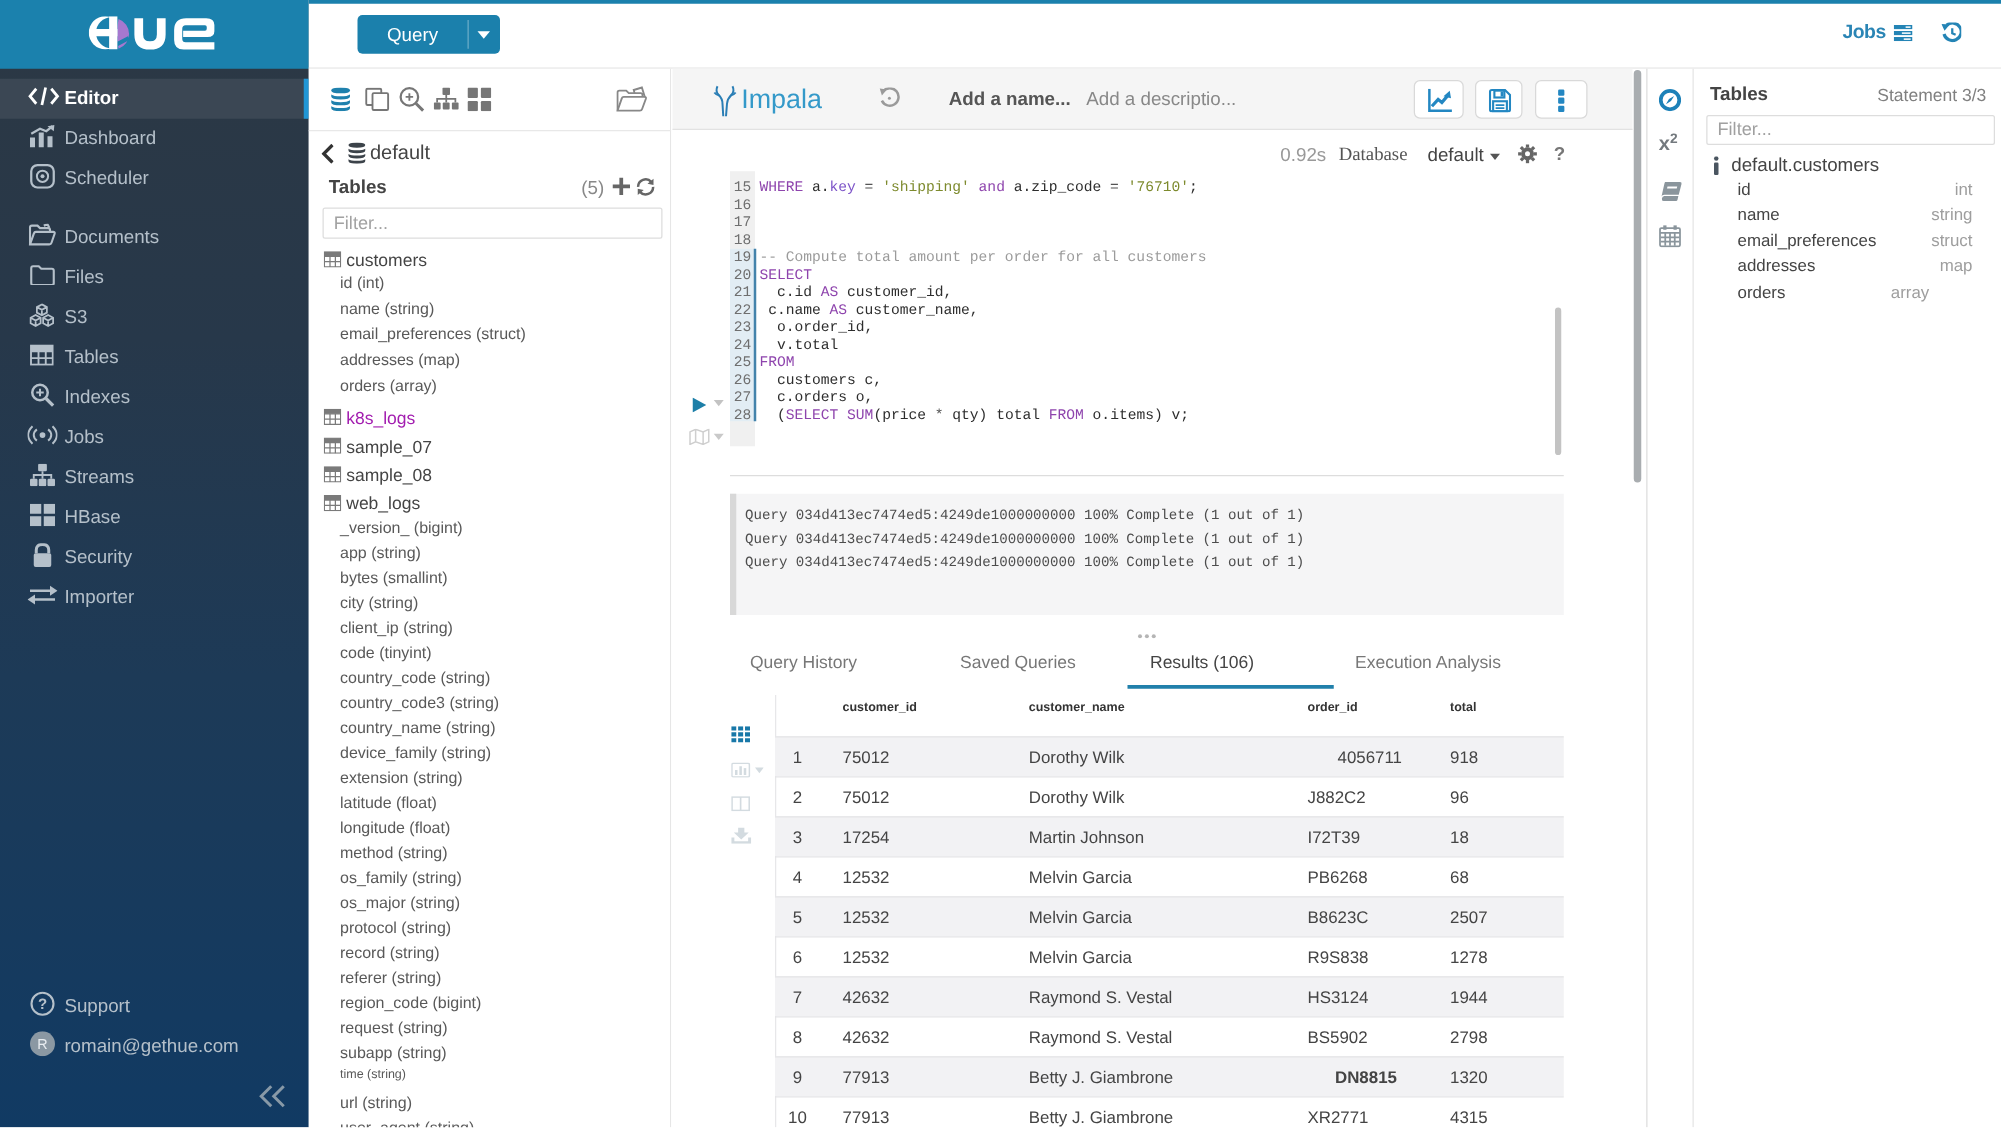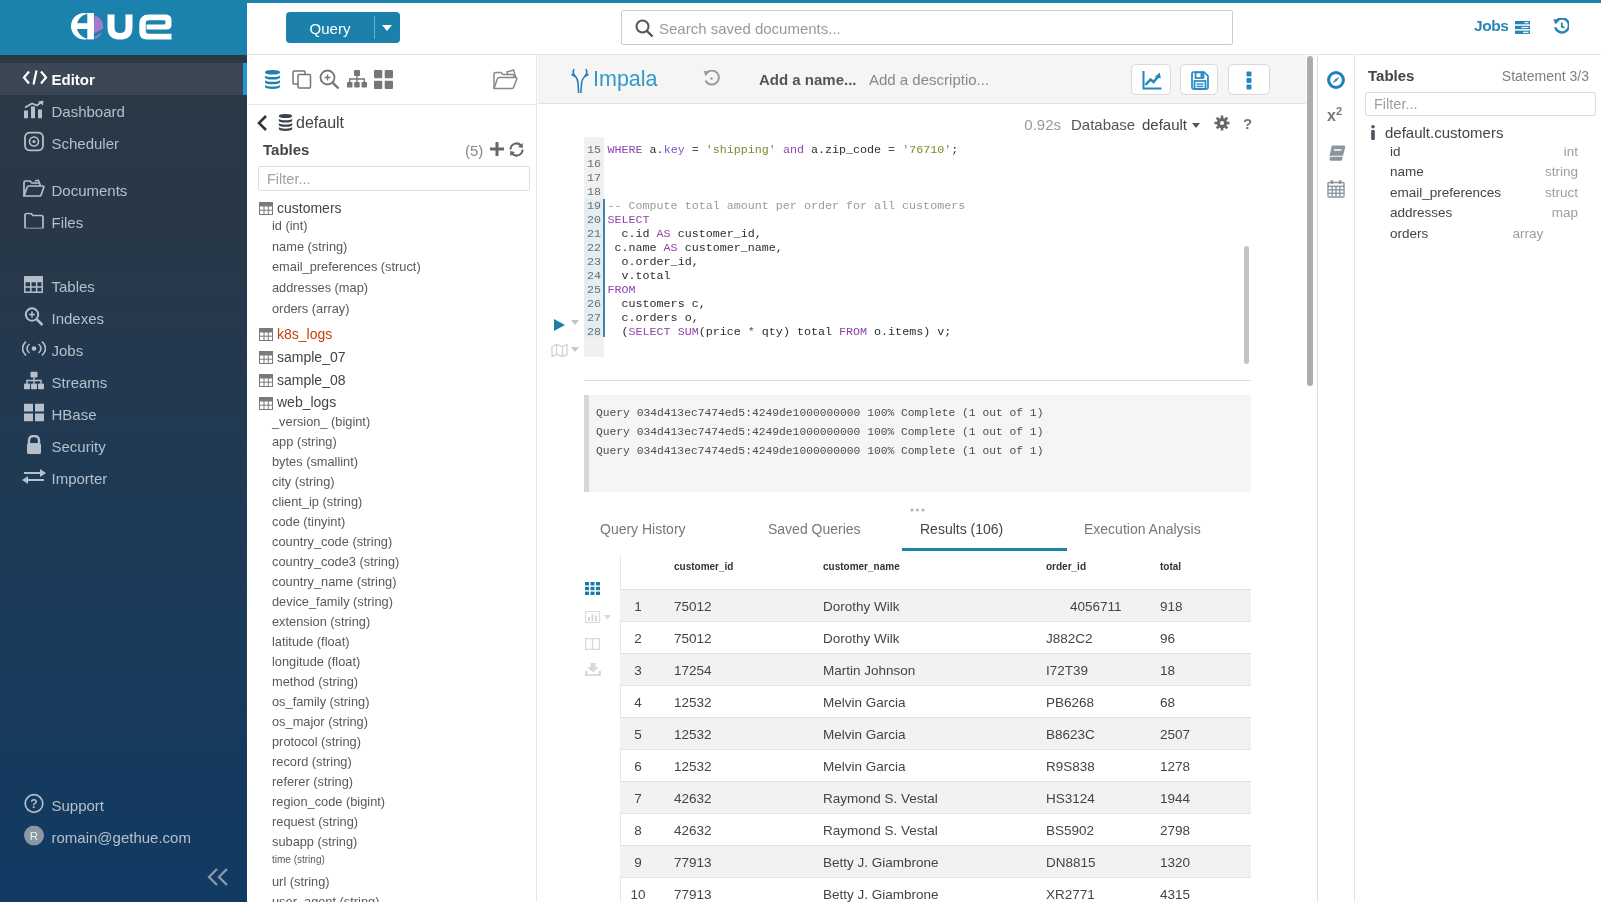--- a/index.html
+++ b/index.html
@@ -102,20 +102,30 @@
             </g>
           </svg></span>
         <span class="tx">Documents</span>
       </div>
     <div class="nav" style="top:206px;">
         <span class="ic" id="i-files"><svg width="20" height="16" viewBox="0 0 20 16">
             <path d="M1 14.5 L1 2.5 Q1 1 2.5 1 L7 1 L9 3 L17.5 3 Q19 3 19 4.5 L19 14.5 Q19 16 17.5 16 L2.5 16 Q1 16 1 14.5 Z" fill="none" stroke="#b5c0ca" stroke-width="1.7"></path>
           </svg></span>
         <span class="tx">Files</span>
       </div>
+    <div class="nav" style="top:238px;">
+        <span class="ic" id="i-s3"><svg width="21" height="19" viewBox="0 0 21 19">
+            <g fill="none" stroke="#b5c0ca" stroke-width="1.4">
+              <path d="M10.5 1 L14.5 3.2 L14.5 7.6 L10.5 9.8 L6.5 7.6 L6.5 3.2 Z M6.5 3.2 L10.5 5.4 L14.5 3.2 M10.5 5.4 L10.5 9.8"></path>
+              <path d="M5.5 9.5 L9.5 11.7 L9.5 16.1 L5.5 18.3 L1.5 16.1 L1.5 11.7 Z M1.5 11.7 L5.5 13.9 L9.5 11.7 M5.5 13.9 L5.5 18.3"></path>
+              <path d="M15.5 9.5 L19.5 11.7 L19.5 16.1 L15.5 18.3 L11.5 16.1 L11.5 11.7 Z M11.5 11.7 L15.5 13.9 L19.5 11.7 M15.5 13.9 L15.5 18.3"></path>
+            </g>
+          </svg></span>
+        <span class="tx">S3</span>
+      </div>
     <div class="nav" style="top:270px;">
         <span class="ic" id="i-tables"><svg width="19" height="17" viewBox="0 0 19 17">
             <g fill="none" stroke="#b5c0ca" stroke-width="1.5">
               <rect x="0.8" y="0.8" width="17.4" height="15.4"></rect>
               <line x1="0.8" y1="5.5" x2="18.2" y2="5.5"></line>
               <line x1="0.8" y1="11" x2="18.2" y2="11"></line>
               <line x1="6.8" y1="5.5" x2="6.8" y2="16.2"></line>
               <line x1="12.6" y1="5.5" x2="12.6" y2="16.2"></line>
             </g>
             <rect x="0.8" y="0.8" width="17.4" height="4.7" fill="#b5c0ca"></rect>
@@ -208,27 +218,20 @@
           </g>
         </svg></div>
   </div>
 
   <div id="topbar"></div>
   <div id="topline"></div>
   <div class="abs" style="left:286px;top:12px;width:114px;height:31px;background:#1b80ac;border-radius:4px;">
     <span style="position:absolute;left:0;width:88px;text-align:center;top:50%;transform:translateY(-50%);color:#fff;font-size:15px;">Query</span>
     <span style="position:absolute;left:88px;top:4px;width:1px;height:23px;background:rgba(255,255,255,0.35);"></span>
     <span style="position:absolute;left:96px;top:13px;width:0;height:0;border-left:5px solid transparent;border-right:5px solid transparent;border-top:6px solid #fff;"></span>
-  </div>
-  <div class="abs" style="left:621px;top:10px;width:612px;height:35px;border:1px solid #ccc;border-radius:2px;">
-    <span class="abs" id="i-search" style="left:13px;top:8px;"><svg width="19" height="19" viewBox="0 0 19 19">
-          <circle cx="7.5" cy="7.5" r="6" fill="none" stroke="#555" stroke-width="2"></circle>
-          <line x1="12" y1="12" x2="17.5" y2="17.5" stroke="#555" stroke-width="2.4"></line>
-        </svg></span>
-    <span style="position:absolute;left:37px;top:50%;transform:translateY(-50%);color:#999;font-size:15px;">Search saved documents...</span>
   </div>
   <div class="abs" style="left:1474px;top:17px;color:#2a85b5;font-size:15.5px;font-weight:bold;letter-spacing:-0.4px;">Jobs</div>
   <div class="abs" id="i-joblist" style="left:1515px;top:20px;"><svg width="15" height="13" viewBox="0 0 15 13">
         <g fill="#2484b5">
           <rect x="0" y="0" width="15" height="3.3"></rect>
           <rect x="0" y="4.8" width="15" height="3.3"></rect>
           <rect x="0" y="9.6" width="15" height="3.3"></rect>
         </g>
         <g fill="#fff">
           <rect x="9.5" y="1.1" width="4" height="1.2"></rect>
@@ -348,21 +351,21 @@
           <span class="tblic" style="position:absolute;left:0;top:3.5px;"><svg width="14" height="13" viewBox="0 0 14 13">
               <g fill="none" stroke="#7a7a7a" stroke-width="1">
                 <rect x="0.5" y="0.5" width="13" height="12"></rect>
                 <line x1="0.5" y1="4" x2="13.5" y2="4"></line>
                 <line x1="5" y1="4" x2="5" y2="12.5"></line>
                 <line x1="9.3" y1="4" x2="9.3" y2="12.5"></line>
                 <line x1="0.5" y1="8.2" x2="13.5" y2="8.2"></line>
               </g>
               <rect x="0.5" y="0.5" width="13" height="3.5" fill="#7a7a7a"></rect>
             </svg></span>
-          <span style="position:absolute;left:18px;top:2px;font-size:14px;color:#c2410c;">k8s_logs</span>
+          <span style="position:absolute;left:18px;top:2px;font-size:14px;color:#a21caf;">k8s_logs</span>
         </div>
         <div class="listrow" style="left:12px;top:291.5px;height:20px;">
           <span class="tblic" style="position:absolute;left:0;top:3.5px;"><svg width="14" height="13" viewBox="0 0 14 13">
               <g fill="none" stroke="#7a7a7a" stroke-width="1">
                 <rect x="0.5" y="0.5" width="13" height="12"></rect>
                 <line x1="0.5" y1="4" x2="13.5" y2="4"></line>
                 <line x1="5" y1="4" x2="5" y2="12.5"></line>
                 <line x1="9.3" y1="4" x2="9.3" y2="12.5"></line>
                 <line x1="0.5" y1="8.2" x2="13.5" y2="8.2"></line>
               </g>
@@ -468,21 +471,21 @@
               <g fill="#2387c2">
                 <rect x="0.5" y="0.5" width="5" height="5" rx="1"></rect>
                 <rect x="0.5" y="7" width="5" height="5" rx="1"></rect>
                 <rect x="0.5" y="13.5" width="5" height="5" rx="1"></rect>
               </g>
             </svg></span>
         </span>
     </div>
 
     <div class="abs" style="left:444px;top:61px;width:80px;text-align:right;font-size:15px;color:#999;">0.92s</div>
-    <div class="abs" style="left:534px;top:61px;font-size:15px;color:#555;">Database</div>
+    <div class="abs" style="left:534px;top:61px;font-size:15px;color:#555;font-family:Liberation Serif, serif;">Database</div>
     <div class="abs" style="left:605px;top:61px;font-size:15px;color:#444;">default</div>
     <span class="abs" style="left:655px;top:68px;width:0;height:0;border-left:4.5px solid transparent;border-right:4.5px solid transparent;border-top:5px solid #555;"></span>
     <span class="abs" id="i-gear" style="left:677px;top:60px;"><svg width="16" height="16" viewBox="0 0 16 16">
           <circle cx="8" cy="8" r="5.2" fill="#666"></circle>
           <circle cx="8" cy="8" r="2" fill="#fff"></circle>
           <g stroke="#666" stroke-width="2.6">
             <line x1="8" y1="0.5" x2="8" y2="3"></line>
             <line x1="8" y1="13" x2="8" y2="15.5"></line>
             <line x1="0.5" y1="8" x2="3" y2="8"></line>
             <line x1="13" y1="8" x2="15.5" y2="8"></line>
@@ -662,21 +665,21 @@
           <span style="left:6px;width:24px;text-align:center;">8</span>
           <span style="left:54px;">42632</span>
           <span style="left:203px;">Raymond S. Vestal</span>
           <span style="left:426px;">BS5902</span>
           <span style="left:540px;">2798</span>
         </div>
         <div class="rrow odd" style="top:790px;">
           <span style="left:6px;width:24px;text-align:center;">9</span>
           <span style="left:54px;">77913</span>
           <span style="left:203px;">Betty J. Giambrone</span>
-          <span style="left:426px;">DN8815</span>
+          <span style="left:448px;font-weight:bold;">DN8815</span>
           <span style="left:540px;">1320</span>
         </div>
         <div class="rrow " style="top:822px;">
           <span style="left:6px;width:24px;text-align:center;">10</span>
           <span style="left:54px;">77913</span>
           <span style="left:203px;">Betty J. Giambrone</span>
           <span style="left:426px;">XR2771</span>
           <span style="left:540px;">4315</span>
         </div>
       </div>

